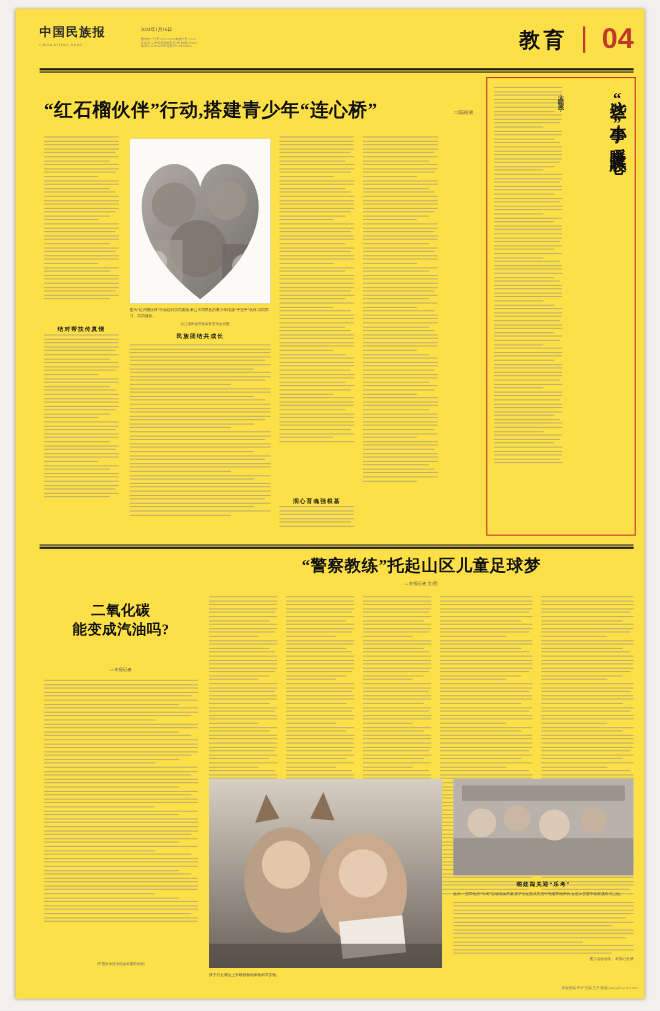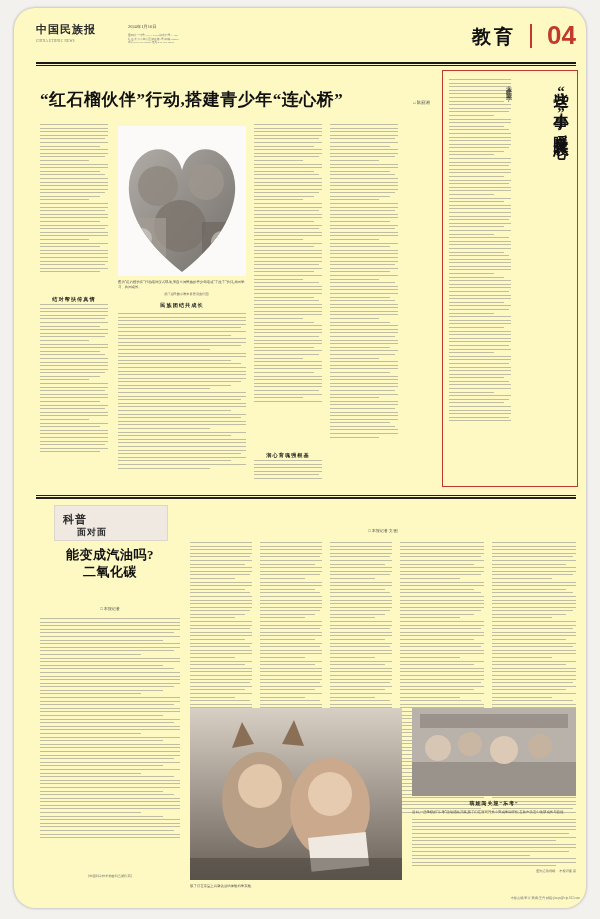--- a/index.html
+++ b/index.html
@@ -1,23 +1,22 @@
 <!DOCTYPE html>
 <html><head>
 <meta charset="utf-8">
 <style>
   html,body{margin:0;padding:0;background:#b9b9b9;}
   body{font-family:"Liberation Serif", serif;}
   .page{
     position:relative;width:600px;height:919px;background:#f3f1ee;overflow:hidden;
   }
   .sheet{
-    position:absolute;left:14px;top:8px;width:572px;height:900px;background:#fef9c3;
+    position:absolute;left:14px;top:8px;width:572px;height:900px;background:#fde047;
     box-shadow:0 0 3px rgba(0,0,0,.35);
-    border-radius:21px;
   }
   
   .masthead{position:absolute;left:22px;top:12px;width:540px;height:40px;}
   .logo-cn{font-family:"Liberation Serif",serif;font-size:11px;letter-spacing:1px;color:#2a2a2a;font-weight:bold;}
   .logo-en{font-size:3.2px;letter-spacing:.4px;color:#6d6d6d;margin-top:2px;}
   .logo-box{position:absolute;left:0;top:2px;width:86px;}
   .issue-date{position:absolute;left:92px;top:4px;font-size:4.4px;color:#4a4a4a;}
   .issue-meta{position:absolute;left:92px;top:14px;width:120px;font-size:2.8px;line-height:3.6px;color:#7b7b7b;}
   .section-title{
     position:absolute;right:60px;top:4px;font-size:19px;font-weight:bold;color:#111;letter-spacing:3px;
@@ -578,27 +577,23 @@
             <div class="tl s1"></div>
           </div>
         </div>
     <div class="vsub">大连民族大学</div>
     <div class="vtitle">这些“小事”暖身又暖心</div>
   </div>
 
   <div class="mid-rule"></div>
   <div class="mid-rule2"></div>
 
-  <div class="logo-badge">
-    <div class="badge-tx">科普</div>
-    <div class="badge-tx2">面对面</div>
-  </div>
   <div class="h2">
+    <div>二氧化碳</div>
     <div>能变成汽油吗?</div>
-    <div>二氧化碳</div>
   </div>
   <div class="h2-by">□ 本报记者</div>
   <div class="col" style="left:26px;top:610px;width:140px;">
         <div id="c8">
           <div class="tl s1"></div>
           <div class="tl s1"></div>
           <div class="tl s1"></div>
           <div class="tl s1"></div>
           <div class="tl s2"></div>
           <div class="tl s1"></div>
@@ -655,20 +650,21 @@
           <div class="tl s1"></div>
           <div class="tl s1"></div>
           <div class="tl s1"></div>
           <div class="tl s2"></div>
           <div class="tl s1"></div>
           <div class="tl s1"></div>
         </div>
       </div>
   <div class="credit" style="left:26px;top:866px;width:140px;text-align:center;">(中国科学技术协会科普部供稿)</div>
 
+  <div class="h3">“警察教练”托起山区儿童足球梦</div>
   <div class="h3-by">□ 本报记者 文/图</div>
 
   <div class="col" style="left:176px;top:534px;width:62px;">
         <div id="c9">
           <div class="tl s1"></div>
           <div class="tl s1"></div>
           <div class="tl s1"></div>
           <div class="tl s1"></div>
           <div class="tl s2"></div>
           <div class="tl s1"></div>

